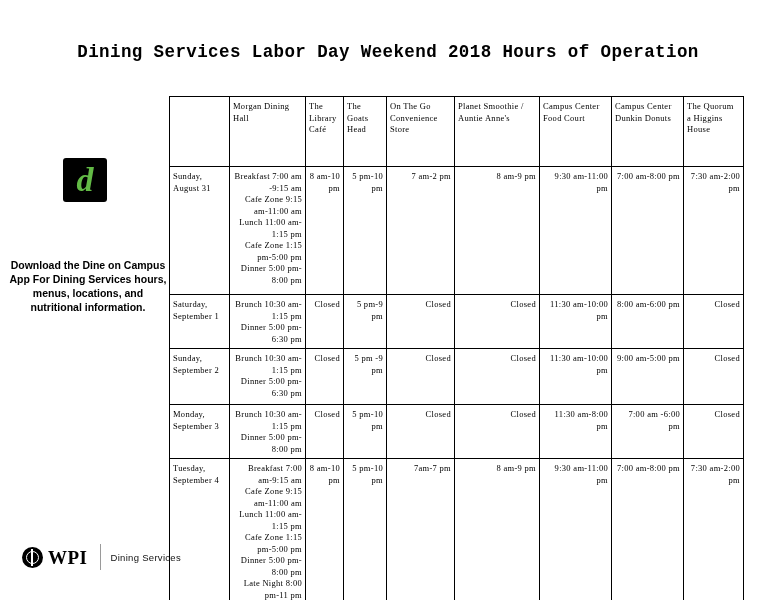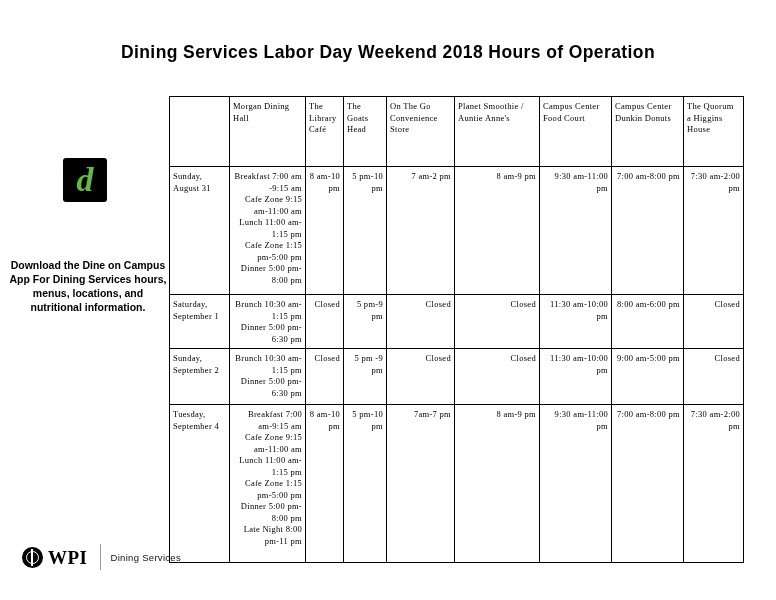--- a/index.html
+++ b/index.html
@@ -15,21 +15,21 @@
     position: relative;
     overflow: hidden;
   }
 
   .page-title {
     position: absolute;
     top: 42px;
     left: 0;
     width: 776px;
     text-align: center;
-    font-family: Liberation Sans, sans-serif;
+    font-family: Liberation Mono, monospace;
     font-size: 17.5px;
     font-weight: bold;
     letter-spacing: 0.4px;
     color: #000;
   }
 
   
   .logo-mark {
     position: absolute;
     top: 158px;
@@ -247,20 +247,32 @@
       <td class="datacell" style="white-space: pre-line;">Brunch 10:30  am-1:15  pm
 Dinner 5:00  pm-6:30  pm</td>
       <td class="datacell" style="white-space: pre-line;">Closed</td>
       <td class="datacell" style="white-space: pre-line;">5 pm -9 pm</td>
       <td class="datacell" style="white-space: pre-line;">Closed</td>
       <td class="datacell" style="white-space: pre-line;">Closed</td>
       <td class="datacell" style="white-space: pre-line;">11:30  am-10:00 pm</td>
       <td class="datacell" style="white-space: pre-line;">9:00  am-5:00 pm</td>
       <td class="datacell" style="white-space: pre-line;">Closed</td>
     </tr>
+    <tr class="r-mon">
+      <td class="daycell" style="white-space: pre-line;">Monday, September  3</td>
+      <td class="datacell" style="white-space: pre-line;">Brunch 10:30  am-1:15  pm
+Dinner 5:00  pm-8:00  pm</td>
+      <td class="datacell" style="white-space: pre-line;">Closed</td>
+      <td class="datacell" style="white-space: pre-line;">5 pm-10 pm</td>
+      <td class="datacell" style="white-space: pre-line;">Closed</td>
+      <td class="datacell" style="white-space: pre-line;">Closed</td>
+      <td class="datacell" style="white-space: pre-line;">11:30  am-8:00 pm</td>
+      <td class="datacell" style="white-space: pre-line;">7:00  am -6:00 pm</td>
+      <td class="datacell" style="white-space: pre-line;">Closed</td>
+    </tr>
     <tr class="r-tue">
       <td class="daycell" style="white-space: pre-line;">Tuesday, September  4</td>
       <td class="datacell" style="white-space: pre-line;">Breakfast 7:00  am-9:15  am
 Cafe Zone 9:15 am-11:00  am
 Lunch 11:00  am-1:15  pm
 Cafe Zone 1:15 pm-5:00  pm
 Dinner 5:00  pm-8:00  pm
 Late Night 8:00 pm-11  pm</td>
       <td class="datacell" style="white-space: pre-line;">8 am-10 pm</td>
       <td class="datacell" style="white-space: pre-line;">5 pm-10 pm</td>

